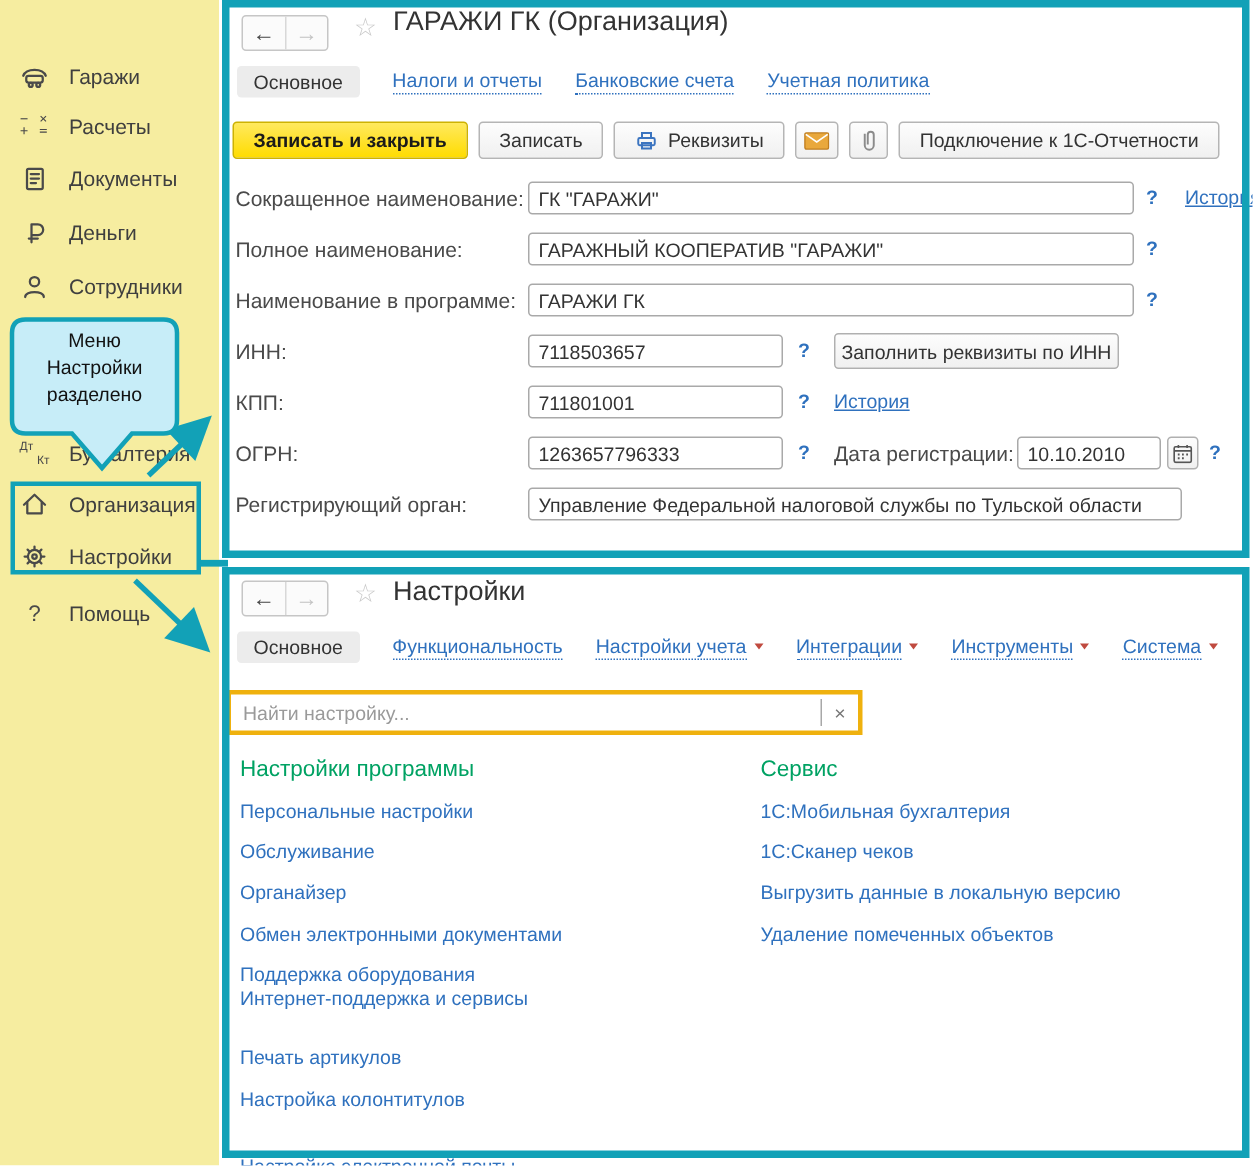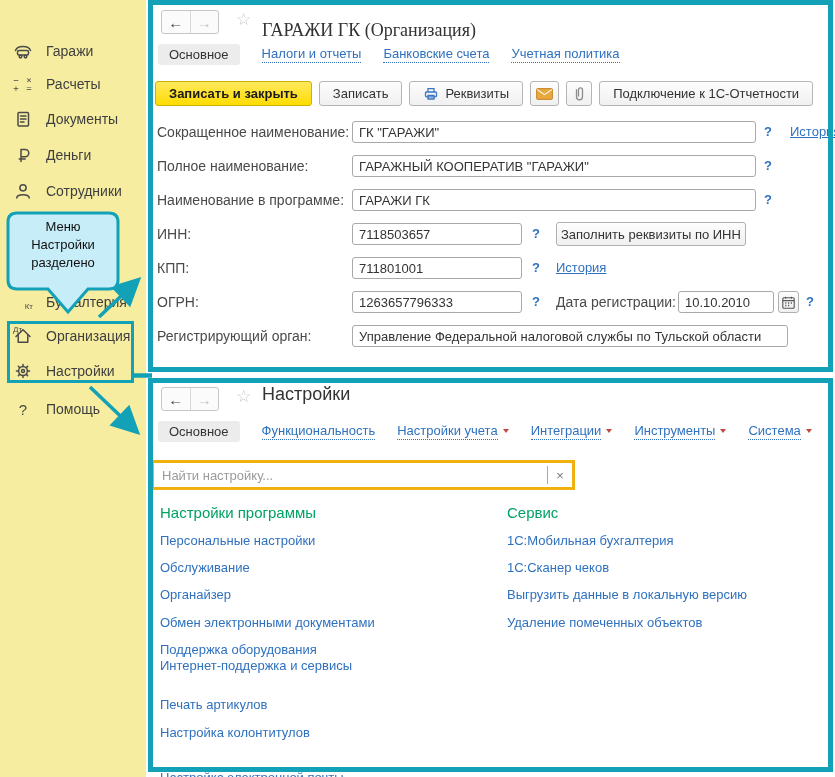--- a/index.html
+++ b/index.html
@@ -7,21 +7,21 @@
         font-family:"Liberation Sans","DejaVu Sans",sans-serif;color:#3f3f3f;}
 
   
   .sidebar{position:absolute;left:0;top:0;width:146px;height:777px;background:#F6EDA0;z-index:1;}
   .side-item{position:absolute;left:0;width:146px;height:22px;display:flex;align-items:center;cursor:pointer;}
   .side-ico{width:24px;margin-left:11px;display:flex;justify-content:center;align-items:center;flex:none;}
   .side-ico svg{stroke:#4a4a4a;stroke-width:1.5;fill:none;stroke-linecap:round;stroke-linejoin:round;}
   .side-label{margin-left:11px;font-size:14px;color:#3f3f3f;white-space:nowrap;}
   .calc-ico{font-size:9px;line-height:8px;letter-spacing:1px;color:#4a4a4a;text-align:center;font-family:"DejaVu Sans Mono",monospace;}
   .dtkt{position:relative;width:20px;height:18px;font-size:8px;color:#4a4a4a;}
-  .dtkt .dt{position:absolute;left:0;top:0;margin-top:32px;}
+  .dtkt .dt{position:absolute;left:0;top:0;}
   .dtkt .kt{position:absolute;right:0;bottom:0;}
   .q-ico{font-size:15px;color:#4a4a4a;}
 
   
   .panel{position:absolute;background:#fff;z-index:2;}
   .navchip{position:absolute;width:56px;height:22px;border:1px solid #c6c6c6;border-radius:3px;
            background:#fbfbfb;display:flex;}
   .navcell{width:28px;display:flex;align-items:center;justify-content:center;font-size:15px;cursor:pointer;}
   .navcell.back{color:#444;border-right:1px solid #d8d8d8;}
   .navcell.fwd{color:#c3c3c3;}
@@ -158,21 +158,21 @@
     </div>
   </div>
 
   <div class="panel" style="left:148px;top:0;width:685px;height:372px;">
 
     <div class="navchip" style="left:13px;top:10px;">
       <span class="navcell back">←</span>
       <span class="navcell fwd">→</span>
     </div>
     <span class="star" style="left:88px;top:9px;">☆</span>
-    <div class="ptitle" style="left:114px;top:20px;font-family:Liberation Serif, serif;">ГАРАЖИ ГК (Организация)</div>
+    <div class="ptitle" style="left:114px;top:4px;">ГАРАЖИ ГК (Организация)</div>
 
     <div class="tabs" style="left:10px;top:43px;">
       <span class="tab-active">Основное</span>
       <span class="tab-link">
           <span class="txt">Налоги и отчеты</span>
         </span>
       <span class="tab-link">
           <span class="txt">Банковские счета</span>
         </span>
       <span class="tab-link">

